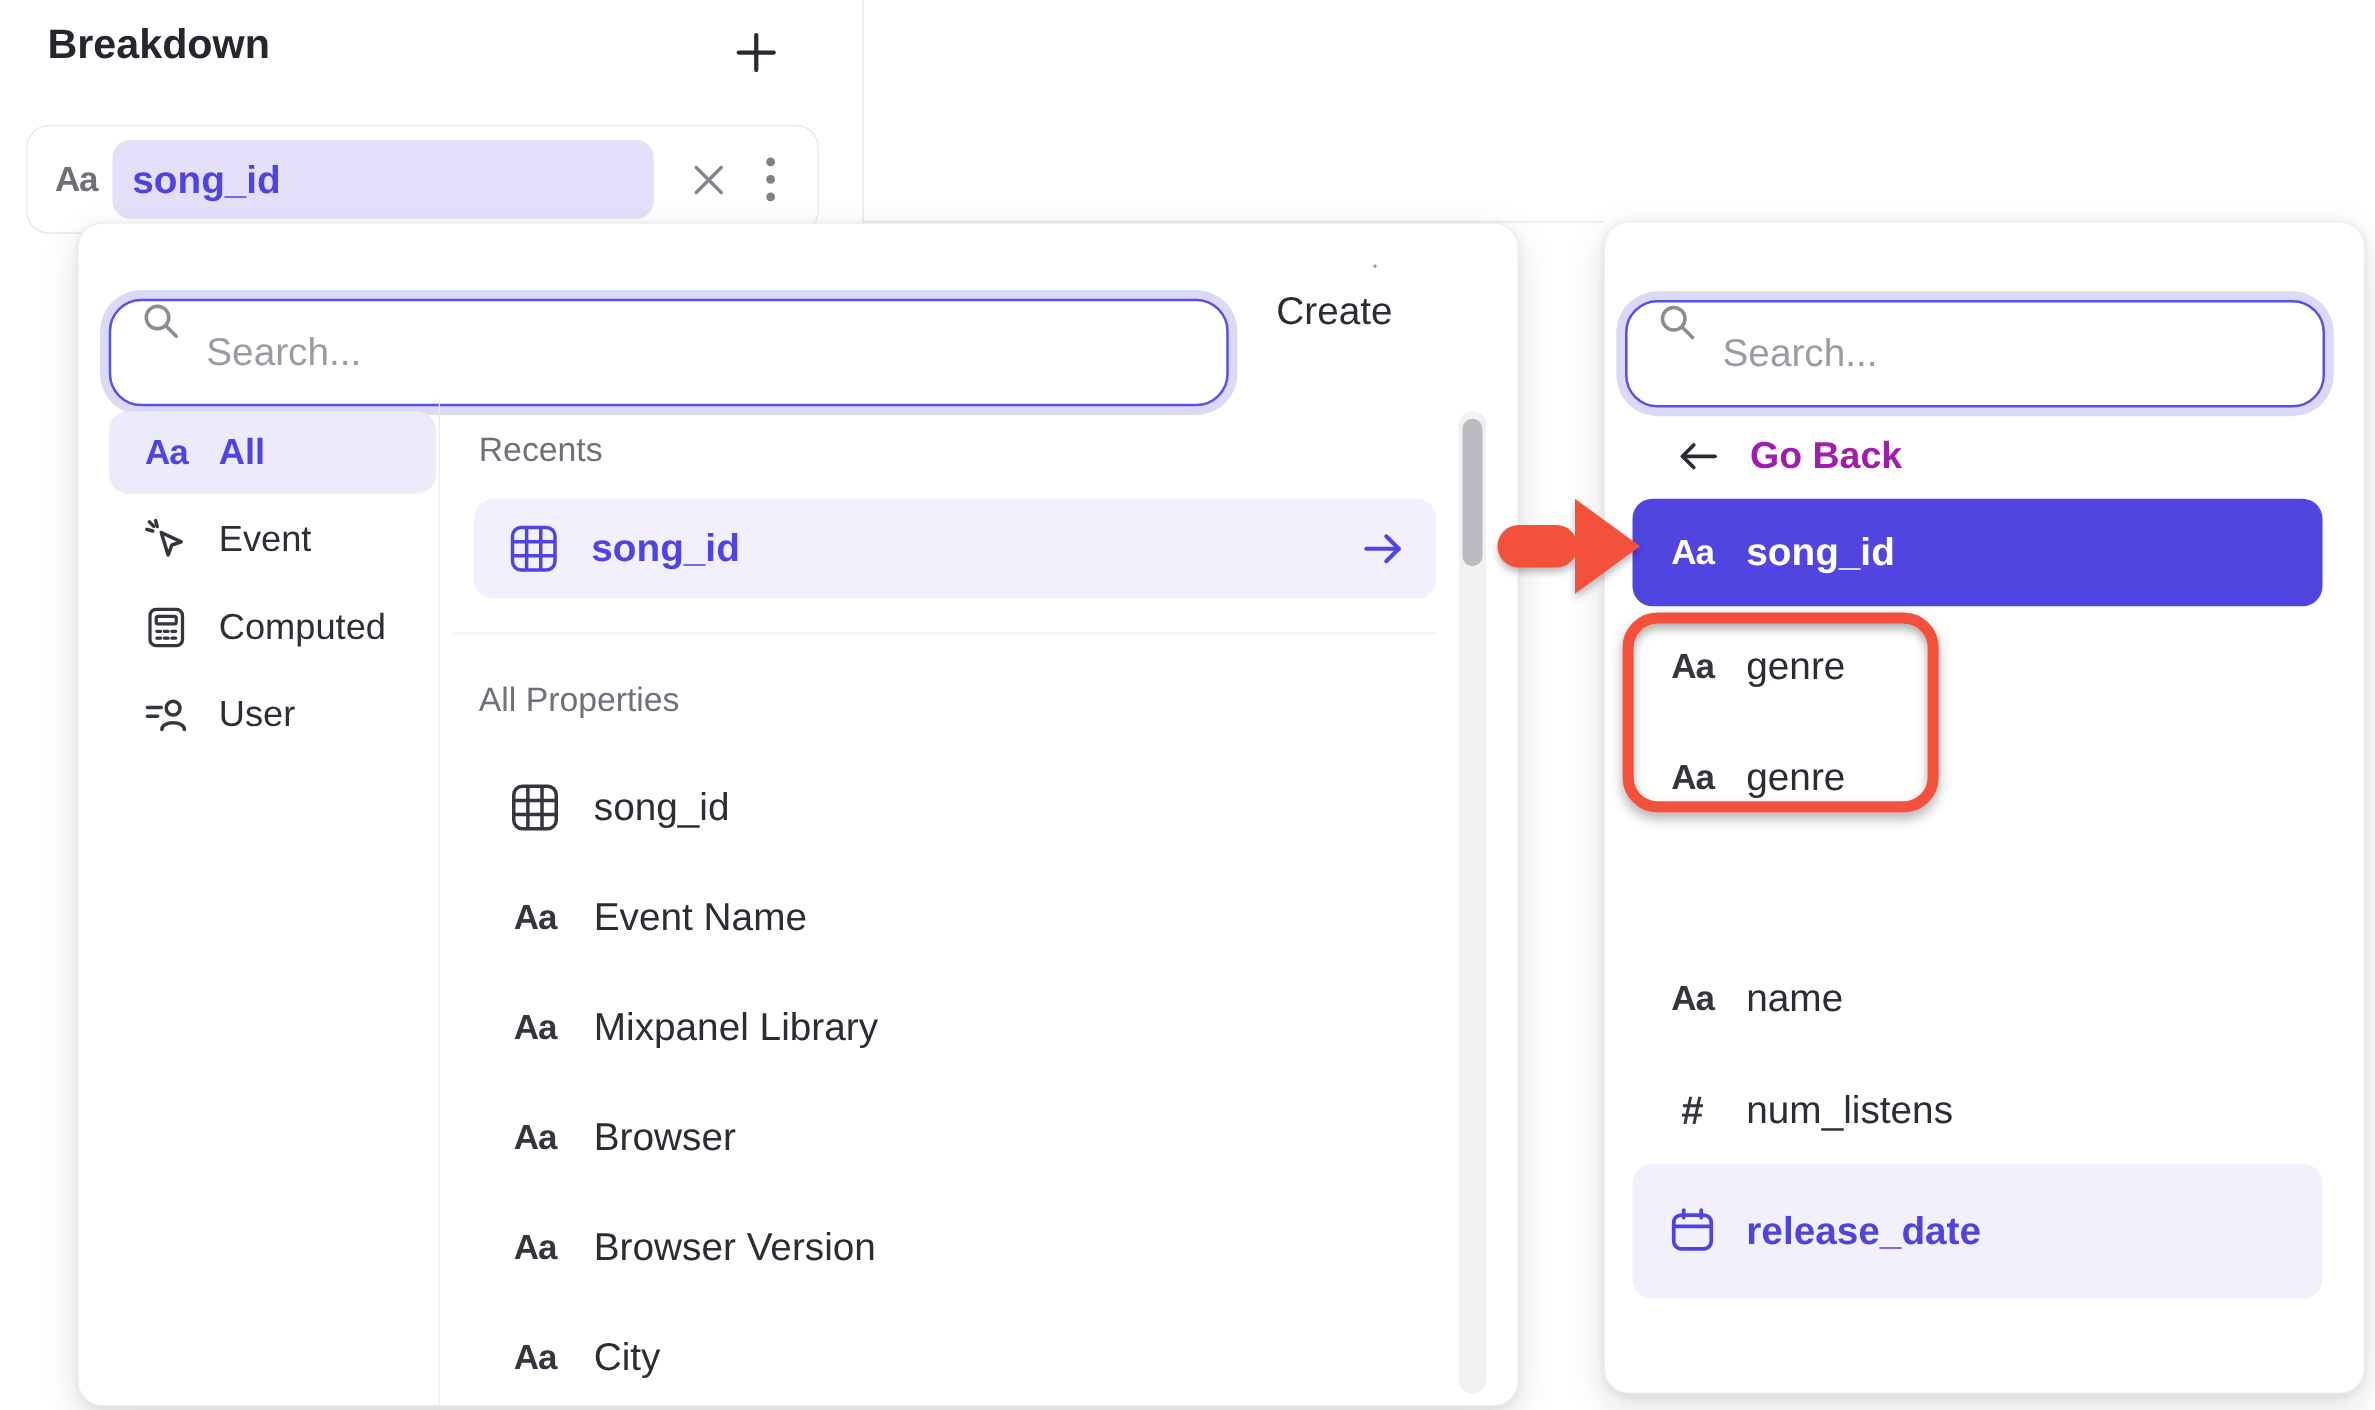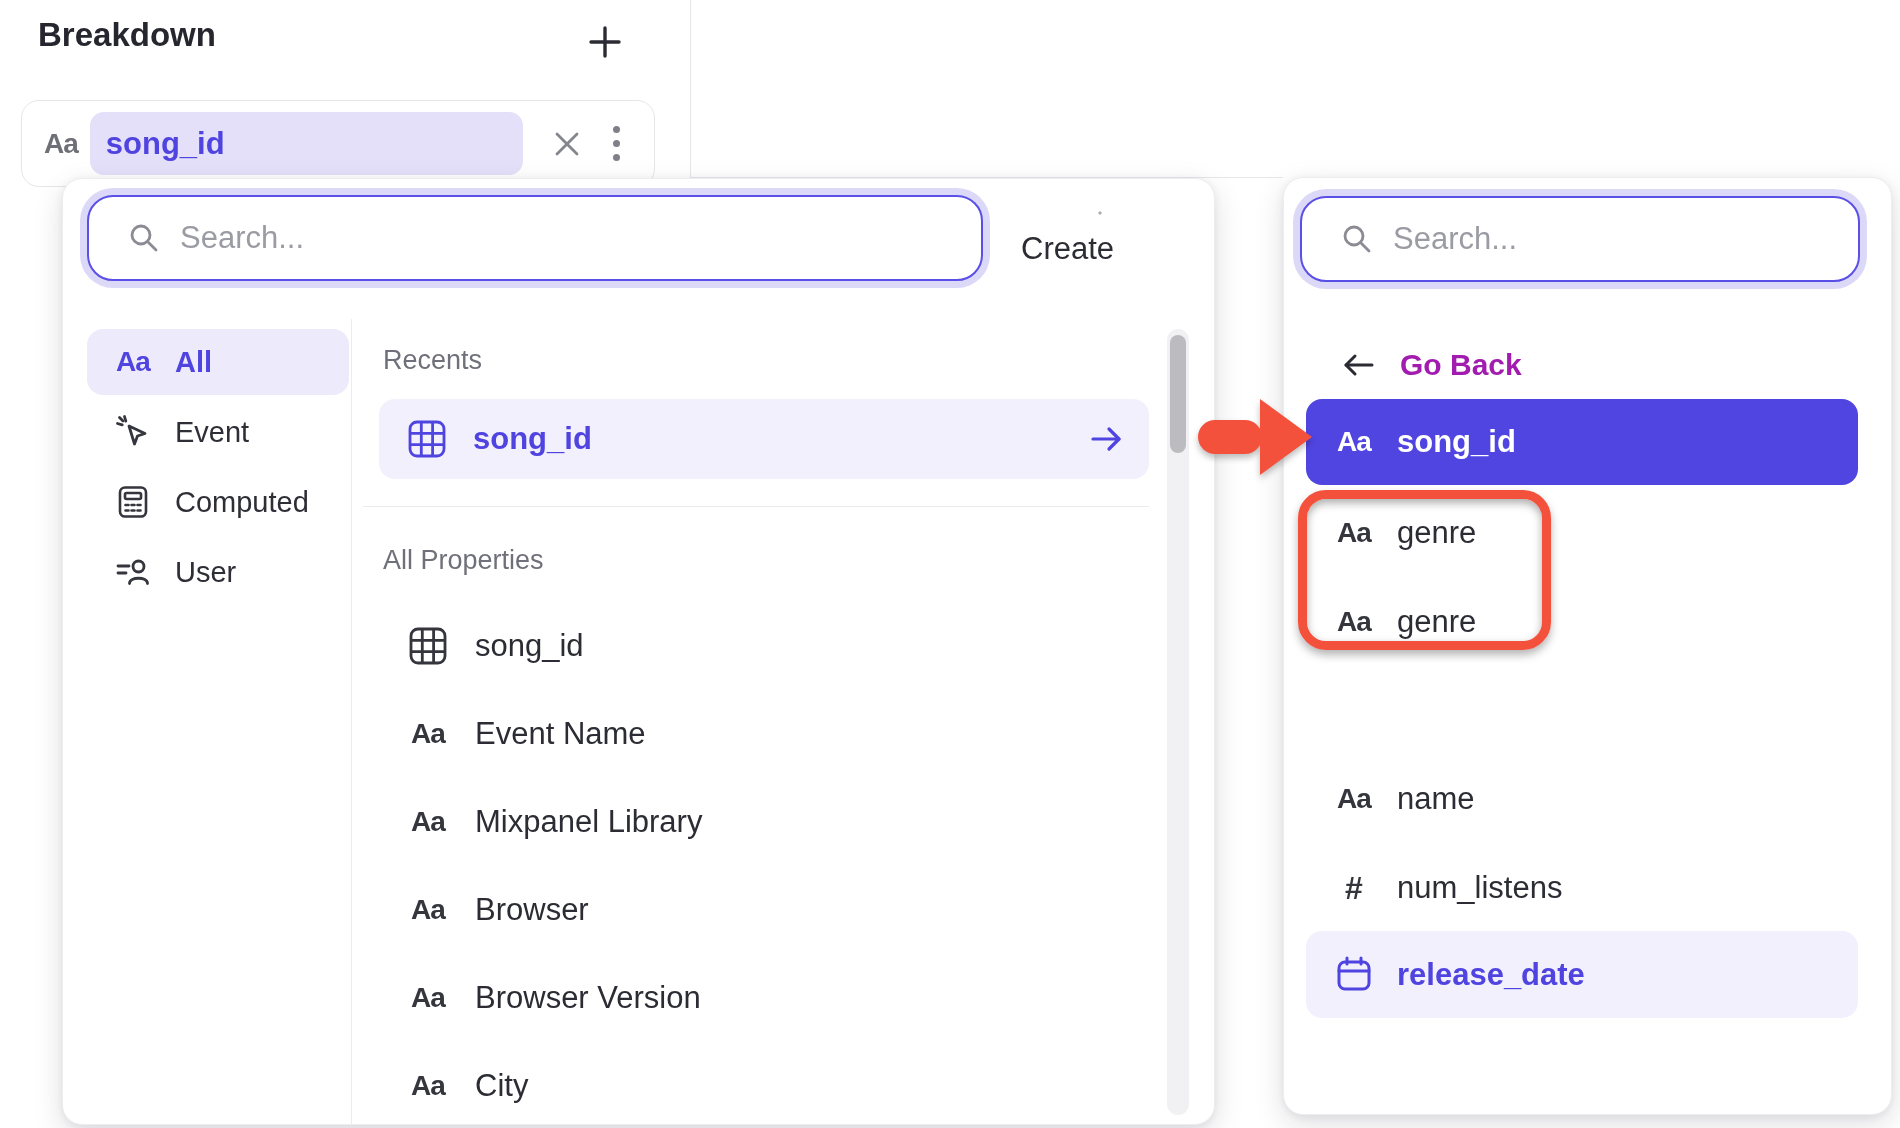--- a/index.html
+++ b/index.html
@@ -22,23 +22,23 @@
   .chip-x{margin-left:22px;width:44px;height:44px;display:flex;align-items:center;justify-content:center;cursor:pointer;}
   .chip-kebab{margin-left:8px;width:40px;height:44px;display:flex;flex-direction:column;align-items:center;justify-content:center;gap:7px;cursor:pointer;}
   .chip-kebab i{width:7px;height:7px;border-radius:50%;background:#7f7f88;}
 
   
   .panel{position:absolute;background:#fff;border:1px solid #ededf0;border-radius:20px;box-sizing:border-box;
          box-shadow:0 10px 30px rgba(25,25,50,.13), 0 2px 8px rgba(25,25,50,.07);}
   .left-panel{left:62px;top:178px;width:1153px;height:947px;}
   .right-panel{left:1283px;top:177px;width:609px;height:938px;}
 
-  .search-box{position:absolute;display:flex;align-items:center;gap:18px;padding:0 39px;background:#fff;
+  .search-box{position:absolute;display:flex;gap:18px;padding:0 24px;background:#fff;
               border:2.5px solid #5a4fe6;border-radius:26px;box-sizing:border-box;
-              box-shadow:0 0 0 7px #dcd8f8;}
+              box-shadow:0 0 0 7px #dcd8f8;margin-top:44px;}
   .search-box input{border:none;outline:none;flex:1;font-size:31px;color:#3a3a42;background:transparent;min-width:0;}
   .search-box input::placeholder{color:#9b9ba3;}
 
   .hdr-gray{position:absolute;font-size:27px;font-weight:500;color:#70707a;}
 
   .aa{font-size:28px;font-weight:700;color:#35353d;letter-spacing:-1px;}
   .hash{font-size:32px;font-weight:600;color:#35353d;}
 
   
   .lp-search{left:24px;top:16px;width:896px;height:86px;}
@@ -268,21 +268,21 @@
     <div class="rrow" style="top:578px;">
       <span class="ic aa">Aa</span>
       <span>name</span>
     </div>
 
     <div class="rrow" style="top:667px;">
       <span class="ic hash">#</span>
       <span>num_listens</span>
     </div>
 
-    <div class="rrow hov" style="top:753px;height:87px;">
+    <div class="rrow hov" style="top:753px;height:108px;">
       <span class="ic">
         <svg width="42" height="42" viewBox="0 0 42 42" fill="none" stroke="#4f44df" stroke-width="3" stroke-linecap="round">
             <rect x="6" y="8" width="30" height="27" rx="6"></rect>
             <path d="M6 17 H36"></path>
             <path d="M14 4 V10"></path>
             <path d="M28 4 V10"></path>
           </svg>
       </span>
       <span>release_date</span>
     </div>

